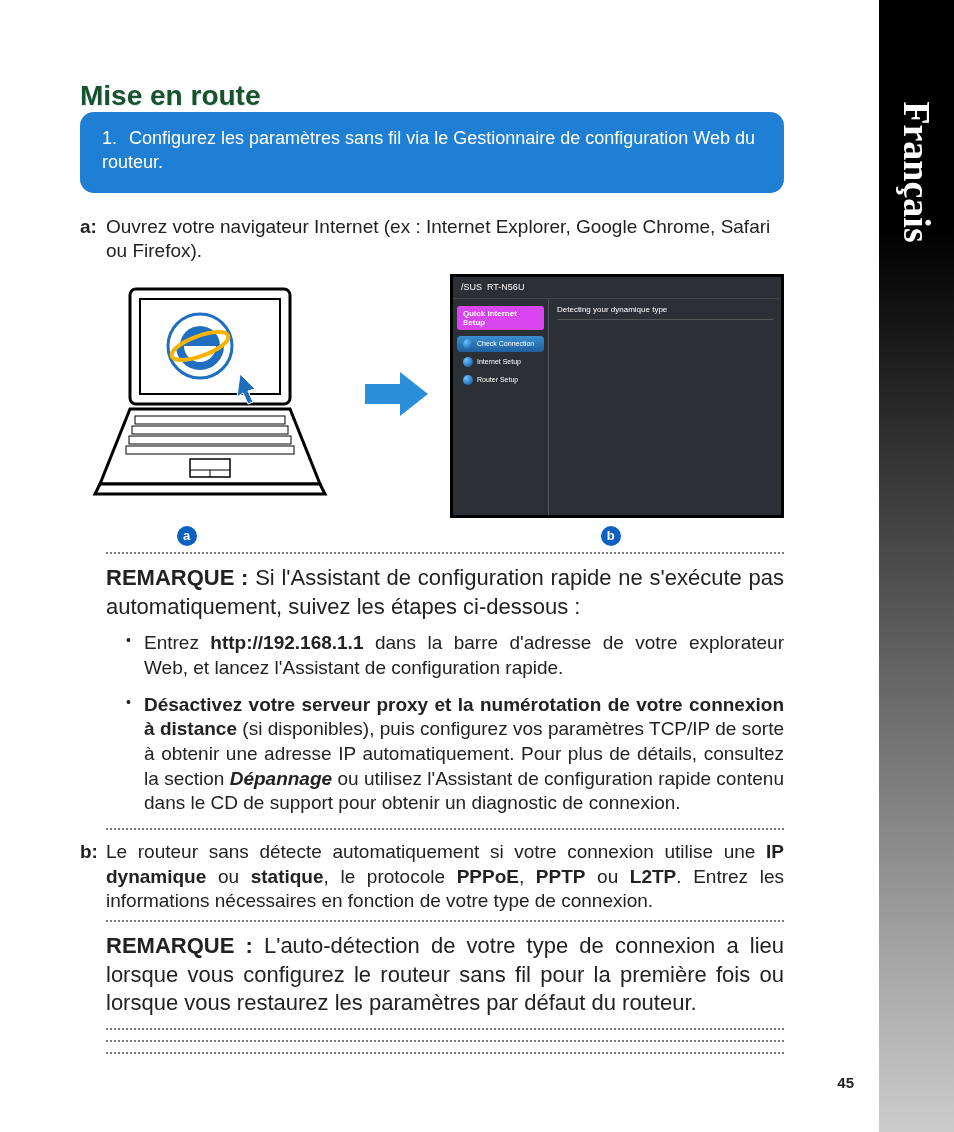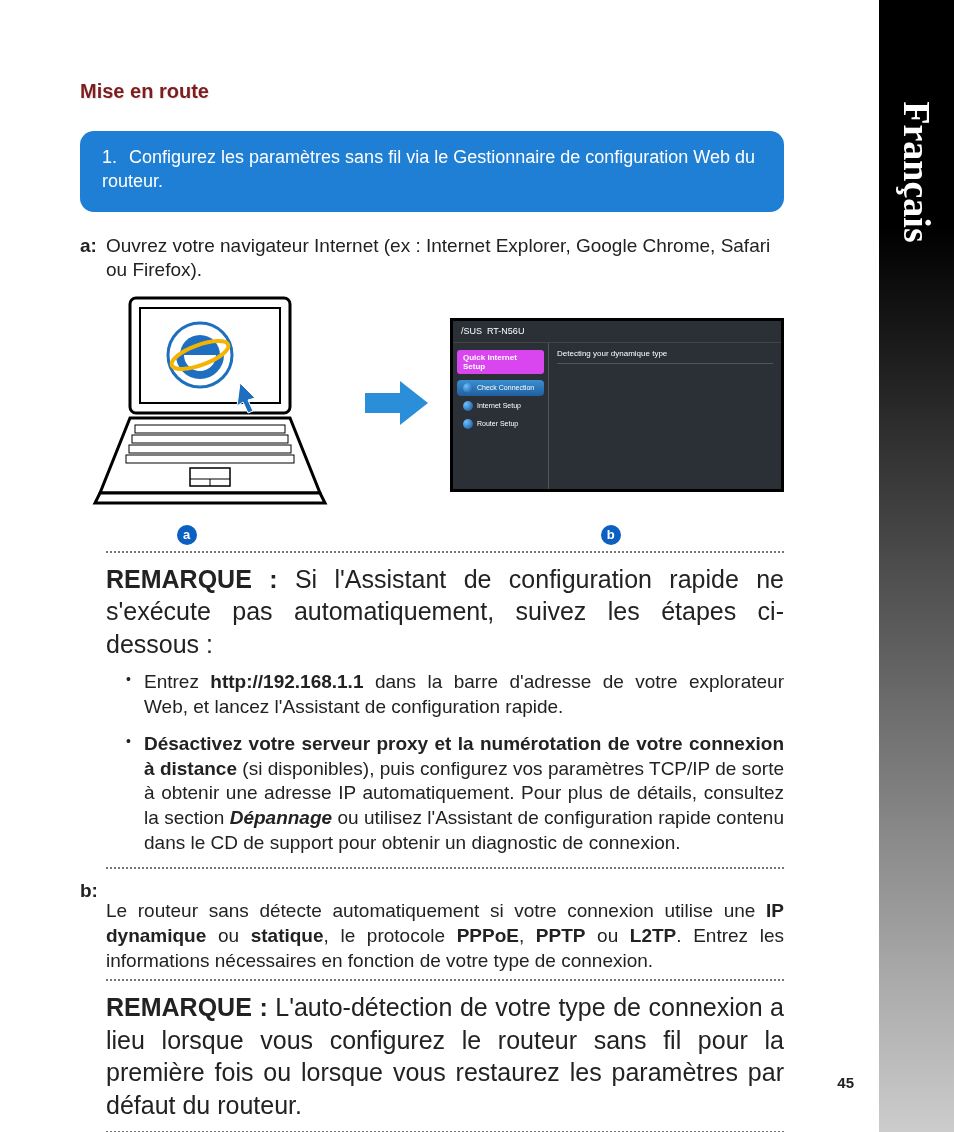--- a/index.html
+++ b/index.html
@@ -29,24 +29,23 @@
     font-size: 38px;
     font-weight: 700;
     white-space: nowrap;
     font-family: "Times New Roman", serif;
   }
   .content {
     padding: 80px 95px 40px 80px;
     width: 879px;
   }
   h1.main-title {
-    color: #7f1d1d;
-    font-size: 20px;
-    font-weight: 700;
-    margin-bottom: 28px;
+    color: #14532d;
+    font-size: 28px;
+    font-weight: 700;
     text-shadow: 1px 1px 0 rgba(0,0,0,0.1);
   }
   .blue-box {
     background: #1f7fd4;
     color: #fff;
     border-radius: 14px;
     padding: 14px 12px 18px 22px;
     font-size: 18px;
     line-height: 1.35;
     margin-bottom: 22px;
@@ -75,21 +74,21 @@
   .laptop-wrap {
     width: 270px;
     text-align: center;
   }
   .arrow-wrap {
     width: 70px;
     text-align: center;
   }
   .router-ui {
     width: 395px;
-    height: 174px;
+    height: 244px;
     border: 3px solid #000;
     background: #2b2f36;
     position: relative;
     overflow: hidden;
   }
   .router-top {
     height: 22px;
     background: #2b2f36;
     color: #fff;
     font-size: 9px;
@@ -155,21 +154,21 @@
     font-weight: 700;
   }
   .dotted {
     border: none;
     border-top: 2px dotted #777;
     margin: 6px 0 10px 26px;
   }
   .dotted.dbl { margin-top: 2px; }
   .note-block {
     margin-left: 26px;
-    font-size: 25px;
+    font-size: 22px;
     line-height: 1.3;
     margin-bottom: 10px;
     text-align: justify;
   }
   .note-block .lbl { font-weight: 700; }
   ul.bullets {
     list-style: none;
     margin: 10px 0 6px 46px;
   }
   ul.bullets li {
@@ -298,21 +297,21 @@
     </li>
     <li>
       <span class="bold">Désactivez votre serveur proxy et la numérotation de votre connexion à distance</span><span> (si disponibles), puis configurez vos paramètres TCP/IP de sorte à obtenir une adresse IP automatiquement. Pour plus de détails, consultez la section </span><span class="italic-bold">Dépannage</span><span> ou utilisez l'Assistant de configuration rapide contenu dans le CD de support pour obtenir un diagnostic de connexion.</span>
     </li>
   </ul>
 
   <hr class="dotted">
 
   <div class="step-row" style="margin-top:6px;">
     <div class="step-label">b:</div>
-    <div class="step-body" style="text-align:justify;margin-top:20px;">
+    <div class="step-body" style="text-align:justify;">
       <span>Le routeur sans détecte automatiquement si votre connexion utilise une </span><span class="bold">IP dynamique</span><span> ou </span><span class="bold">statique</span><span>, le protocole </span><span class="bold">PPPoE</span><span>, </span><span class="bold">PPTP</span><span> ou </span><span class="bold">L2TP</span><span>. Entrez les informations nécessaires en fonction de votre type de connexion.</span>
     </div>
   </div>
 
   <hr class="dotted">
 
   <div class="note-block">
     <span class="lbl">REMARQUE :</span><span> L'auto-détection de votre type de connexion a lieu lorsque vous configurez le routeur sans fil pour la première fois ou lorsque vous restaurez les paramètres par défaut du routeur.</span>
   </div>
 

